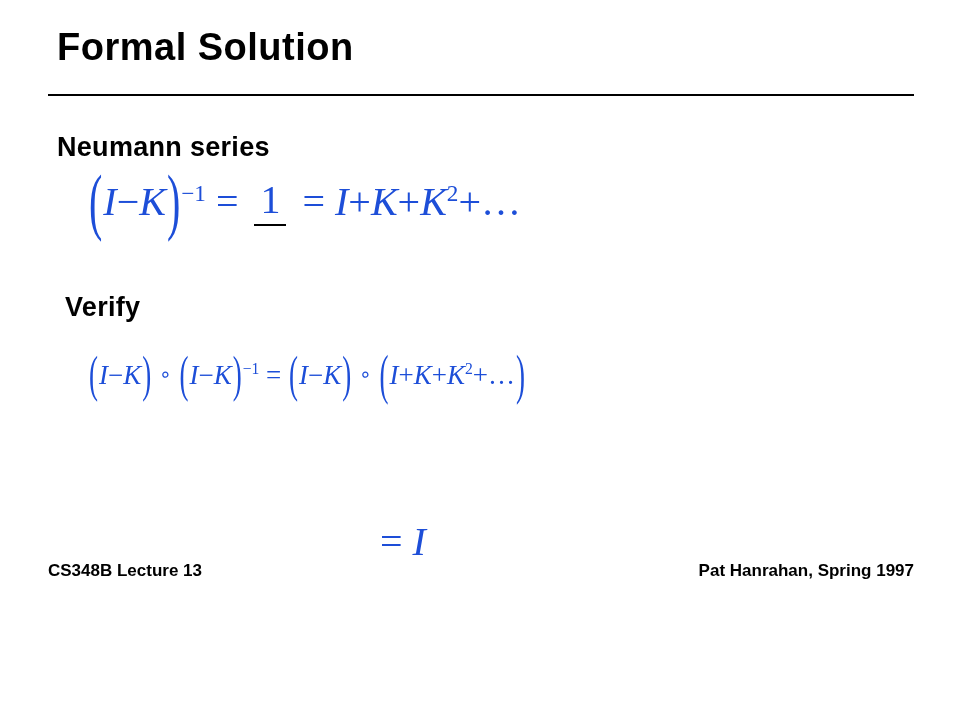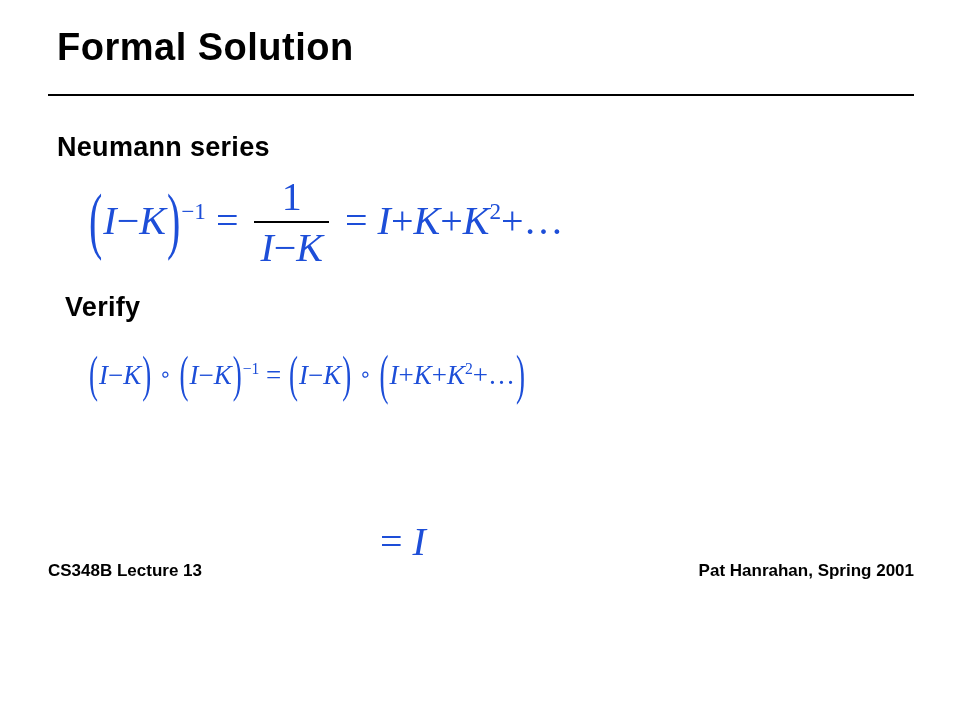--- a/index.html
+++ b/index.html
@@ -136,21 +136,20 @@
   <div class="title-rule"></div>
 
   <div class="heading heading-neumann">Neumann series</div>
 
   <div class="math eq1">
     <span class="paren">(</span><span class="mi">I</span><span class="mo">−</span><span class="mi">K</span><span class="paren">)</span><span class="sup sup-n">−1</span>
     <span class="mo">=</span>
     <span class="frac">
       <span class="num">1</span>
       <span class="bar"></span>
-      <span class="den"><span class="mi">I</span><span class="mo">−</span><span class="mi">K</span></span>
     </span>
     <span class="mo">=</span>
     <span class="mi">I</span><span class="mo">+</span><span class="mi">K</span><span class="mo">+</span><span class="mi">K</span><span class="sup sup-n">2</span><span class="mo">+</span><span class="mo">…</span>
   </div>
 
   <div class="heading heading-verify">Verify</div>
 
   <div class="math eq2">
     <span class="paren">(</span><span class="mi">I</span><span class="mo">−</span><span class="mi">K</span><span class="paren">)</span>
     <span class="ring">∘</span>
@@ -161,15 +160,15 @@
     <span class="paren-tall">(</span><span class="mi">I</span><span class="mo">+</span><span class="mi">K</span><span class="mo">+</span><span class="mi">K</span><span class="sup sup-n">2</span><span class="mo">+</span><span class="mo">…</span><span class="paren-tall">)</span>
   </div>
 
 
   <div class="math eq4">
     <span class="mo">=</span>
     <span class="mi">I</span>
   </div>
 
   <div class="footer-left">CS348B Lecture 13</div>
-  <div class="footer-right">Pat Hanrahan, Spring 2001</div>
+  <div class="footer-right">Pat Hanrahan, Spring 1997</div>
 
 </div>
 
 </body></html>

